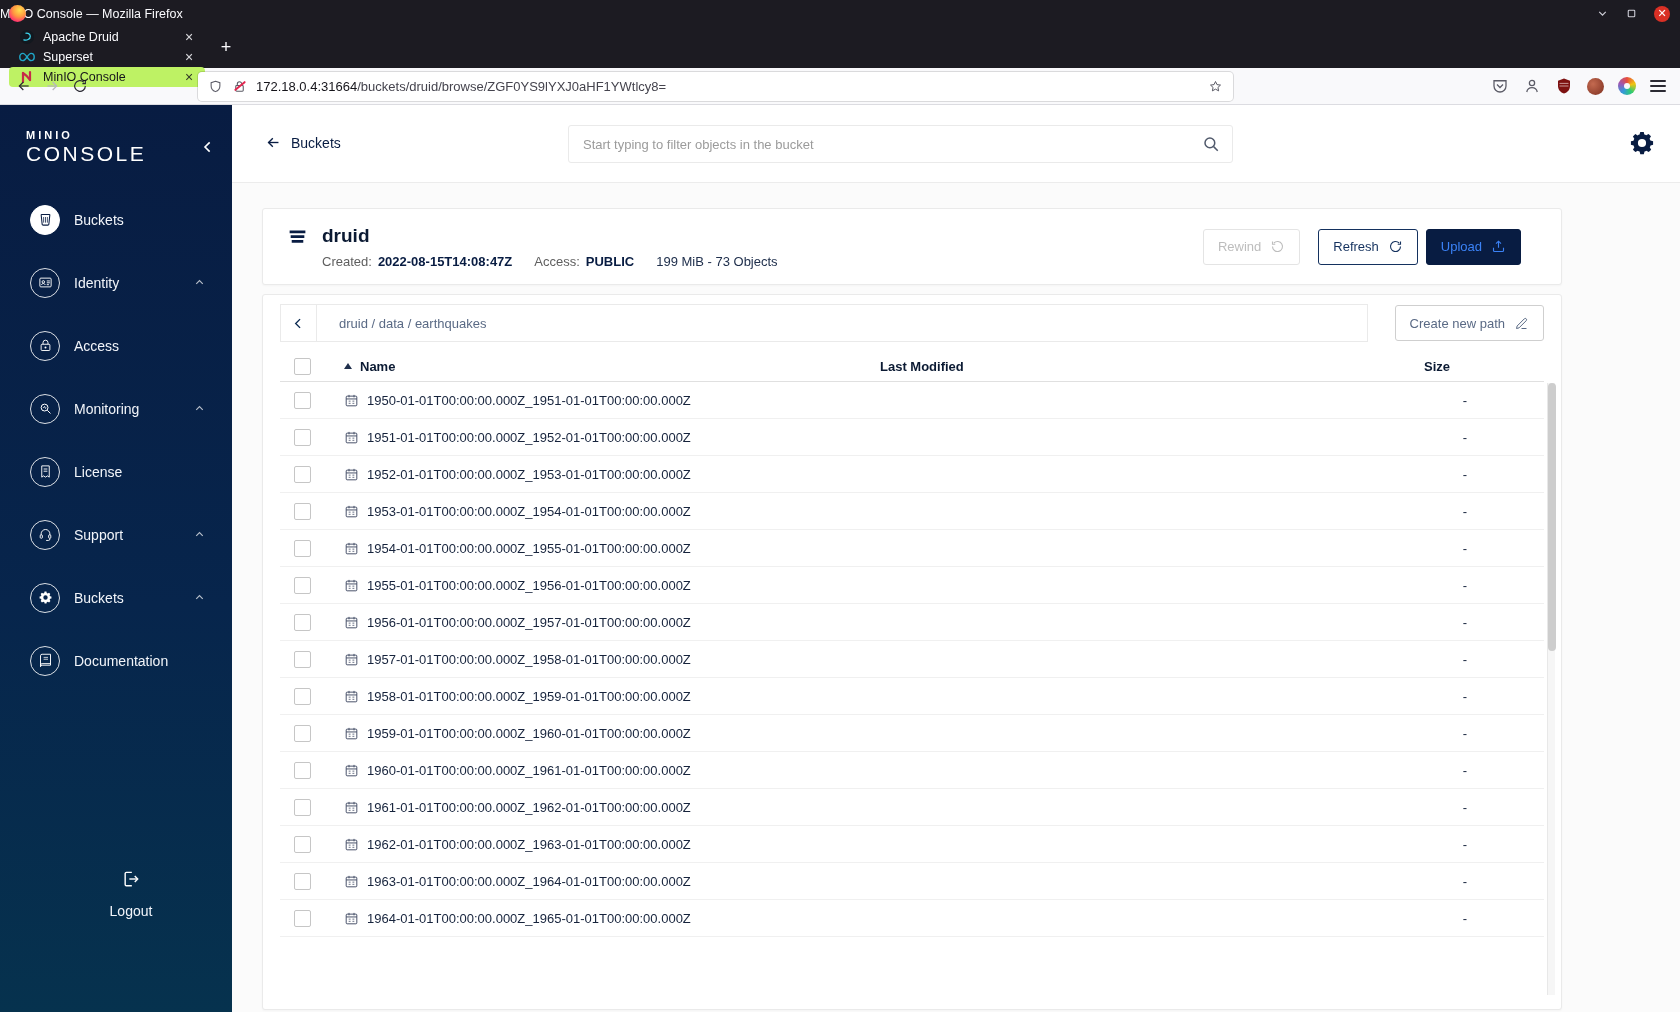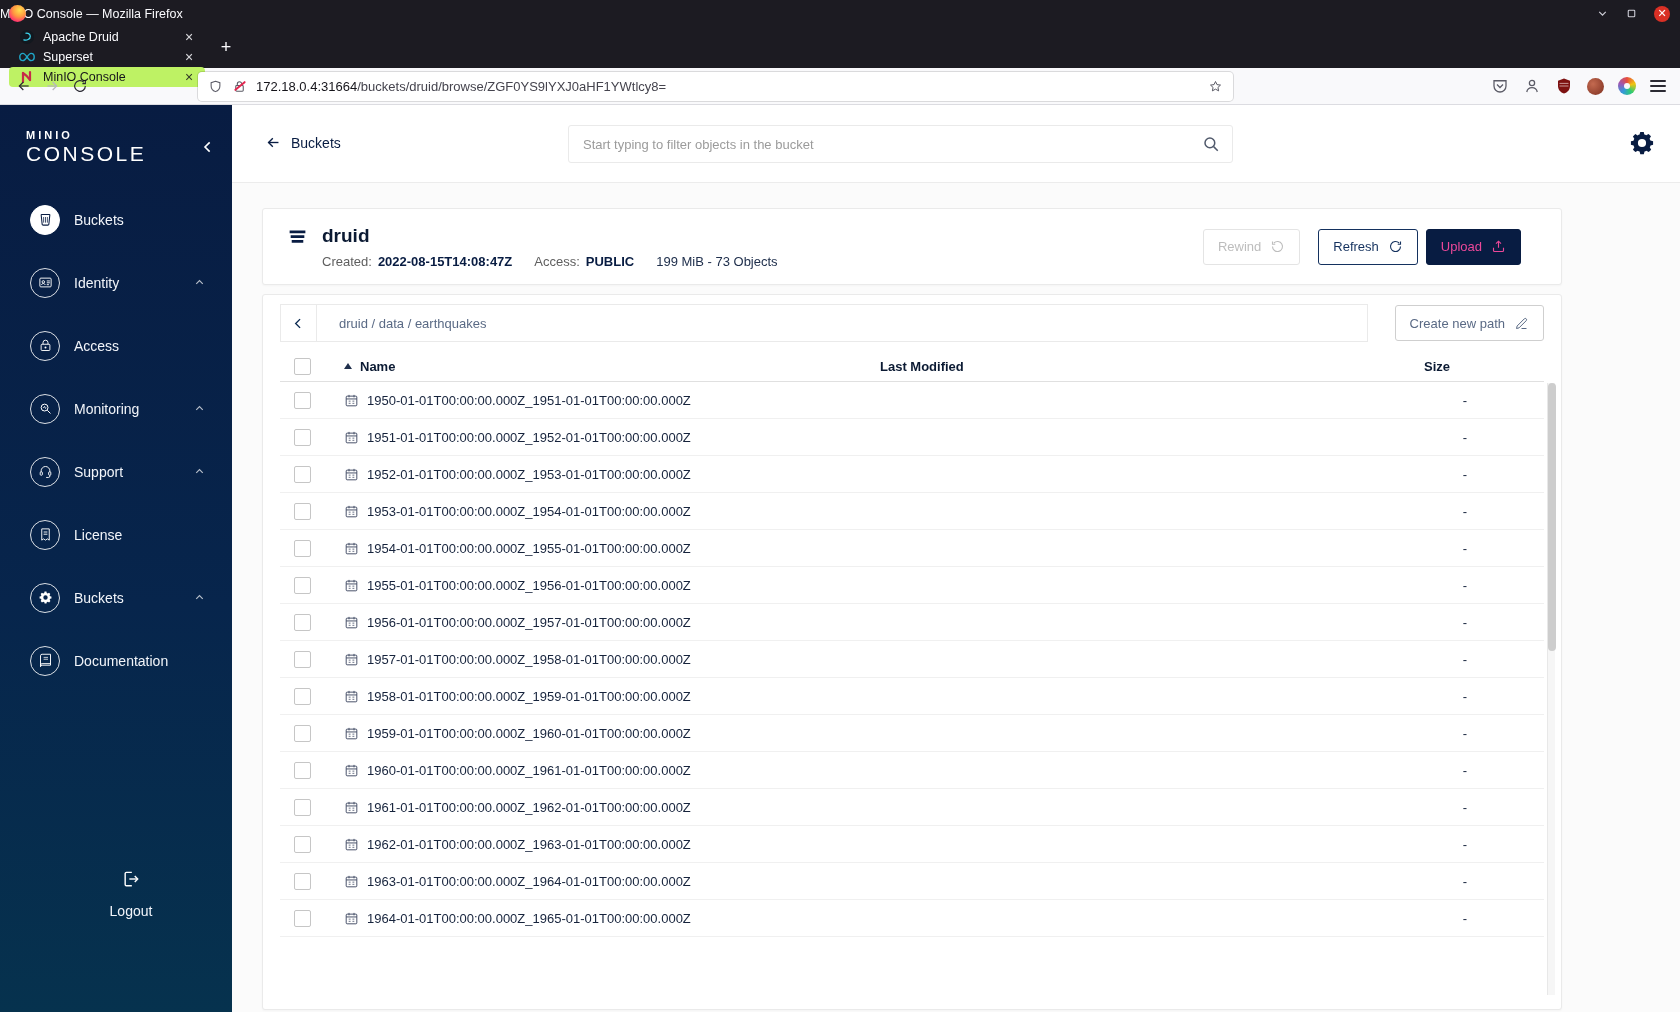--- a/index.html
+++ b/index.html
@@ -99,21 +99,21 @@
   .bucket-meta { font-size:13px; margin-top:7px; display:flex; align-items:center; color:#5e5e5e; }
   .meta-label { margin-right:6px; }
   .meta-value { color:#081c42; font-weight:600; margin-right:22px; }
   .meta-summary { color:#20304d; }
   .bucket-actions { margin-left:auto; display:flex; align-items:center; }
   .btn { height:36px; border-radius:3px; font-size:13px; display:inline-flex; align-items:center; gap:9px;
          padding:0 14px; background:#fff; cursor:pointer; font-family:"Liberation Sans", sans-serif; }
   .btn svg { width:15px; height:15px; }
   .btn-disabled { border:1px solid #e4e4e4; color:#bdbdbd; cursor:default; margin-right:18px; }
   .btn-outline { border:1px solid #14315e; color:#14315e; margin-right:8px; }
-  .btn-primary { background:#081c42; color:#ec4899; border:1px solid #081c42; }
+  .btn-primary { background:#081c42; color:#3b82f6; border:1px solid #081c42; }
   .btn-gray { border:1px solid #cfcfcf; color:#5a6a85; }
 
   .browse-card { width:1300px; margin-top:9px; height:716px; padding:9px 17px 0; position:relative; }
   .pathbar-row { display:flex; align-items:center; }
   .pathbar { display:flex; align-items:center; border:1px solid #eaeaea; height:38px; width:1088px; background:#fff; }
   .crumb-back { width:36px; height:100%; display:grid; place-items:center; border-right:1px solid #eaeaea;
                 color:#0b2a52; cursor:pointer; }
   .crumb-back svg { width:15px; height:15px; }
   .crumb-text { padding-left:22px; font-size:13px; color:#5a6a85; }
   .create-path { margin-left:auto; }
@@ -332,43 +332,43 @@
     <span class="nav-chevron">
             <svg viewBox="0 0 24 24" fill="none" stroke="currentColor" stroke-width="2.2">
               <path d="M6 14.5l6-6 6 6"></path>
             </svg>
           </span>
   </div>
 
   <div class="nav-item">
     <span class="nav-icon">
             <svg viewBox="0 0 24 24" fill="none" stroke="currentColor" stroke-width="1.5">
+              <path d="M6 3h12v18l-3-2-3 2-3-2-3 2z"></path>
+              <path d="M9 8h6M9 11.5h6"></path>
+            </svg>
+          </span>
+    <span class="nav-label">License</span>
+
+  </div>
+
+  <div class="nav-item">
+    <span class="nav-icon">
+            <svg viewBox="0 0 24 24" fill="none" stroke="currentColor" stroke-width="1.5">
               <path d="M5 13v-2a7 7 0 0 1 14 0v2"></path>
               <rect x="3.5" y="12.5" width="3.5" height="5.5" rx="1.5"></rect>
               <rect x="17" y="12.5" width="3.5" height="5.5" rx="1.5"></rect>
               <path d="M19 18v1.2a2.3 2.3 0 0 1-2.3 2.3H13"></path>
             </svg>
           </span>
     <span class="nav-label">Support</span>
     <span class="nav-chevron">
             <svg viewBox="0 0 24 24" fill="none" stroke="currentColor" stroke-width="2.2">
               <path d="M6 14.5l6-6 6 6"></path>
             </svg>
           </span>
-  </div>
-
-  <div class="nav-item">
-    <span class="nav-icon">
-            <svg viewBox="0 0 24 24" fill="none" stroke="currentColor" stroke-width="1.5">
-              <path d="M6 3h12v18l-3-2-3 2-3-2-3 2z"></path>
-              <path d="M9 8h6M9 11.5h6"></path>
-            </svg>
-          </span>
-    <span class="nav-label">License</span>
-
   </div>
 
   <div class="nav-item">
     <span class="nav-icon">
             <svg viewBox="0 0 24 24">
               <path fill-rule="evenodd" clip-rule="evenodd" fill="currentColor" d="M21.5 13.5v-3l-2.3-.6a7.4 7.4 0 0 0-.7-1.6l1.2-2-2.1-2.1-2 1.2a7.4 7.4 0 0 0-1.6-.7L13.5 2.5h-3l-.6 2.3a7.4 7.4 0 0 0-1.6.7l-2-1.2-2.1 2.1 1.2 2a7.4 7.4 0 0 0-.7 1.6l-2.2.5v3l2.3.6c.16.56.4 1.1.66 1.6l-1.2 2 2.1 2.1 2-1.2c.5.3 1.04.5 1.6.66l.6 2.3h3l.6-2.3a7.4 7.4 0 0 0 1.6-.66l2 1.2 2.1-2.1-1.2-2c.3-.5.5-1.04.66-1.6l2.24-.56zM12 15.5a3.5 3.5 0 1 1 0-7 3.5 3.5 0 0 1 0 7z"></path>
             </svg>
           </span>
     <span class="nav-label">Buckets</span>
     <span class="nav-chevron">

